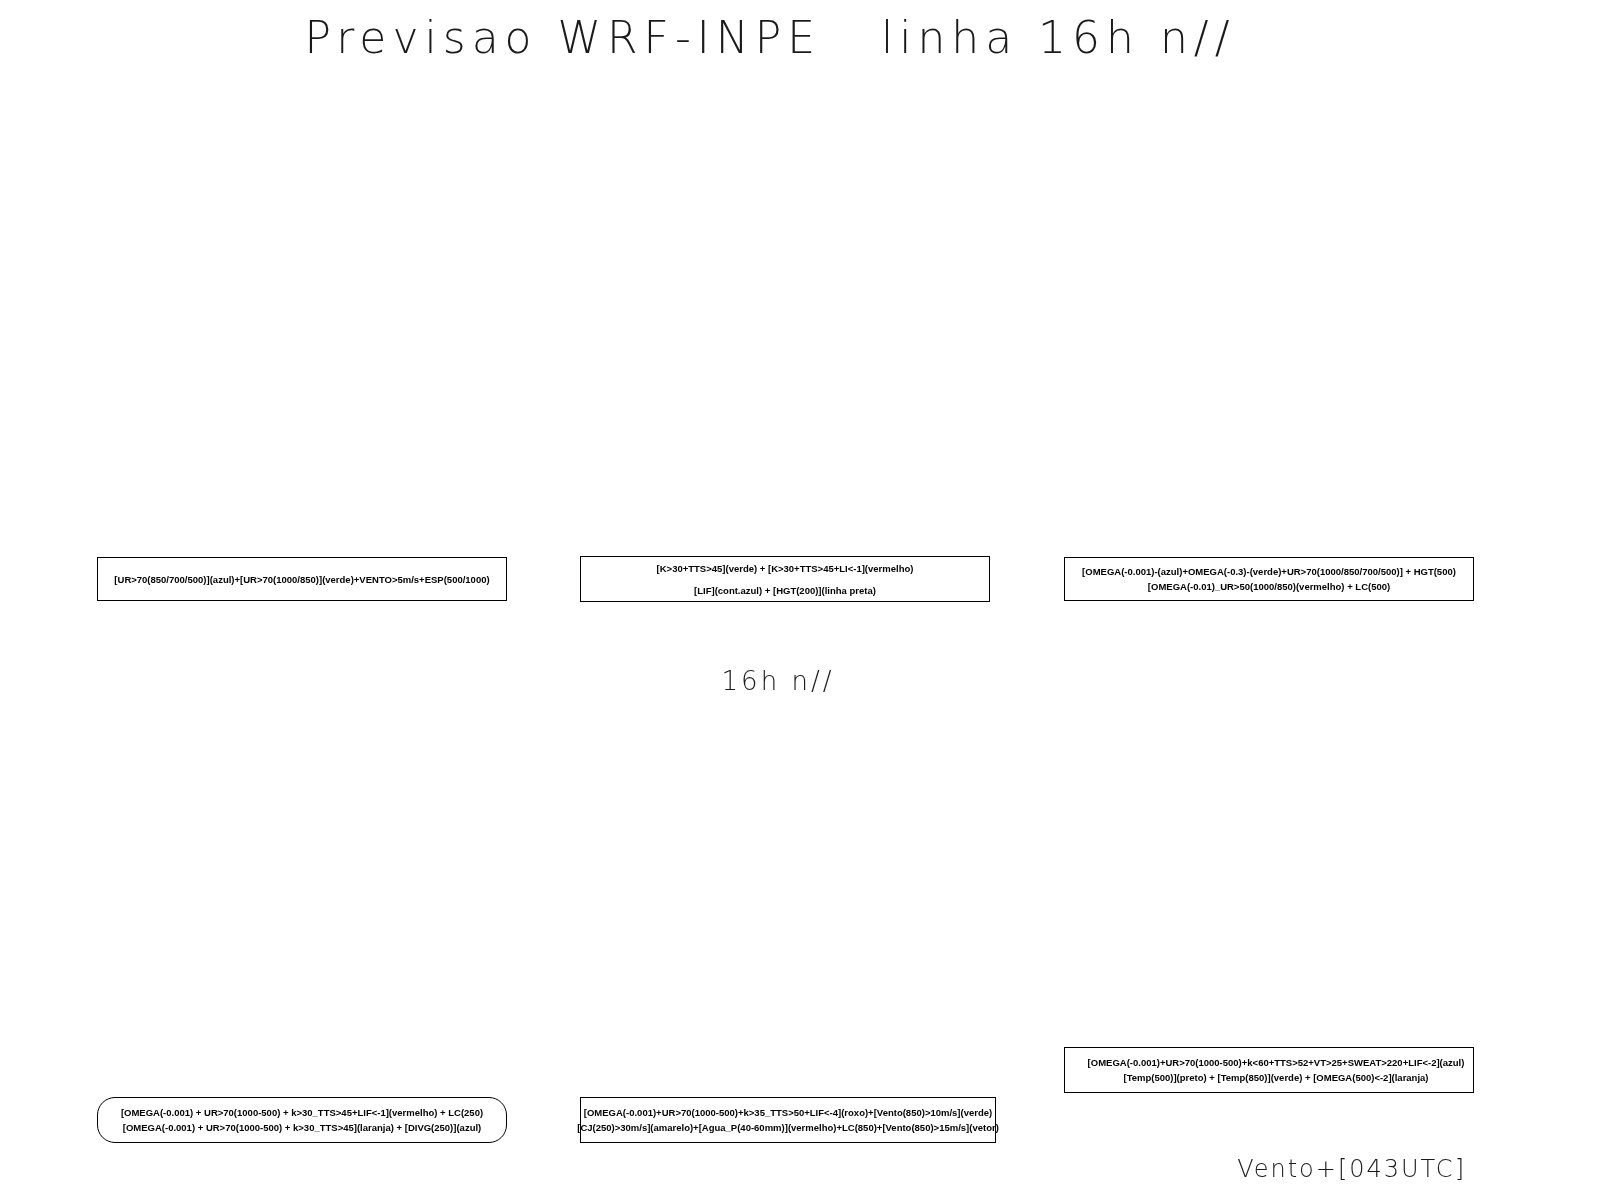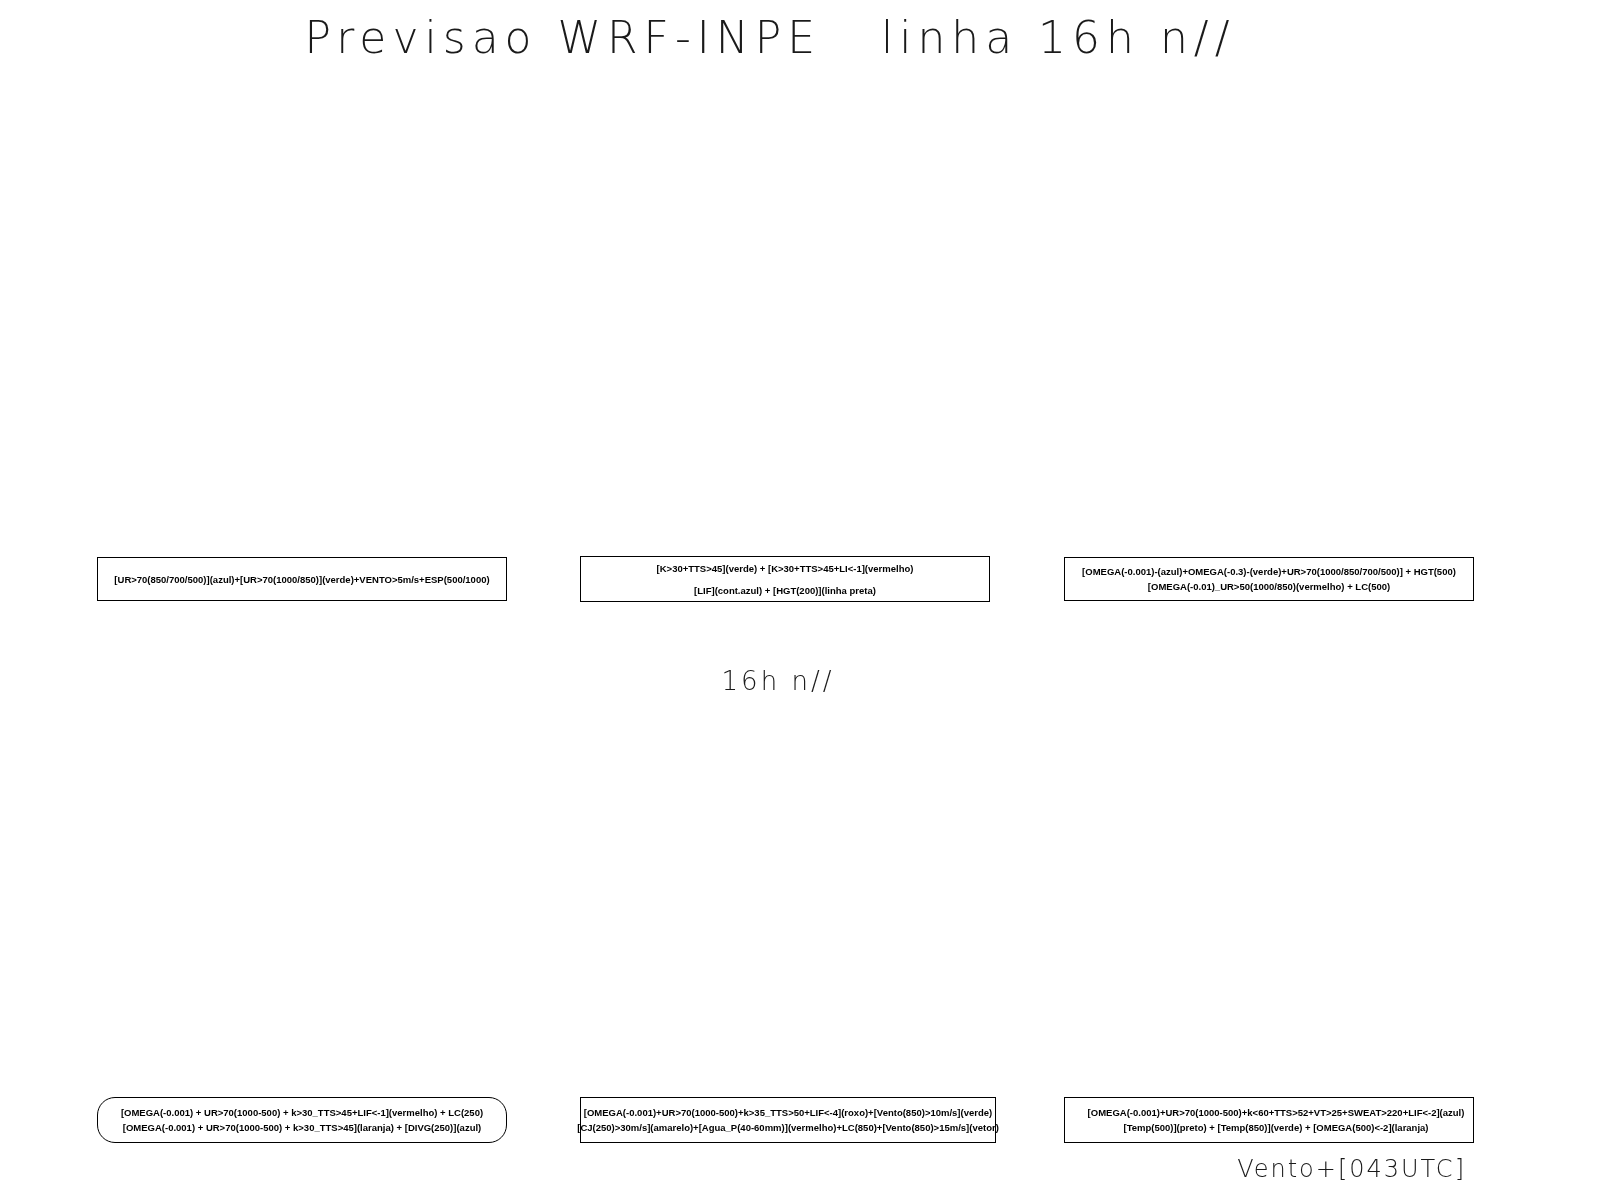--- a/index.html
+++ b/index.html
@@ -84,21 +84,21 @@
   }
 
   
   #legend-ur-vento-esp  { left: 97px;  top: 557px; width: 410px; height: 44px; }
   #legend-k-tts-lif     { left: 580px; top: 556px; width: 410px; height: 46px; gap: 7px; }
   #legend-omega-hgt     { left: 1064px;top: 557px; width: 410px; height: 44px; }
 
   
   #legend-omega-lc      { left: 97px;  top: 1097px; width: 410px; height: 46px; border-radius: 18px; }
   #legend-cj-agua       { left: 580px; top: 1097px; width: 416px; height: 46px; }
-  #legend-sweat-temp    { left: 1064px;top: 1097px; width: 410px; height: 46px; padding-left: 20px; }
+  #legend-sweat-temp    { left: 1064px;top: 1047px; width: 410px; height: 46px; padding-left: 20px; }
 </style>
 </head>
 <body>
 
 <div id="main-title">Previsao WRF-INPE   linha 16h n//</div>
 
 <div class="legend-box" id="legend-ur-vento-esp">
   <div class="legend-line">[UR&gt;70(850/700/500)](azul)+[UR&gt;70(1000/850)](verde)+VENTO&gt;5m/s+ESP(500/1000)</div>
 </div>
 

